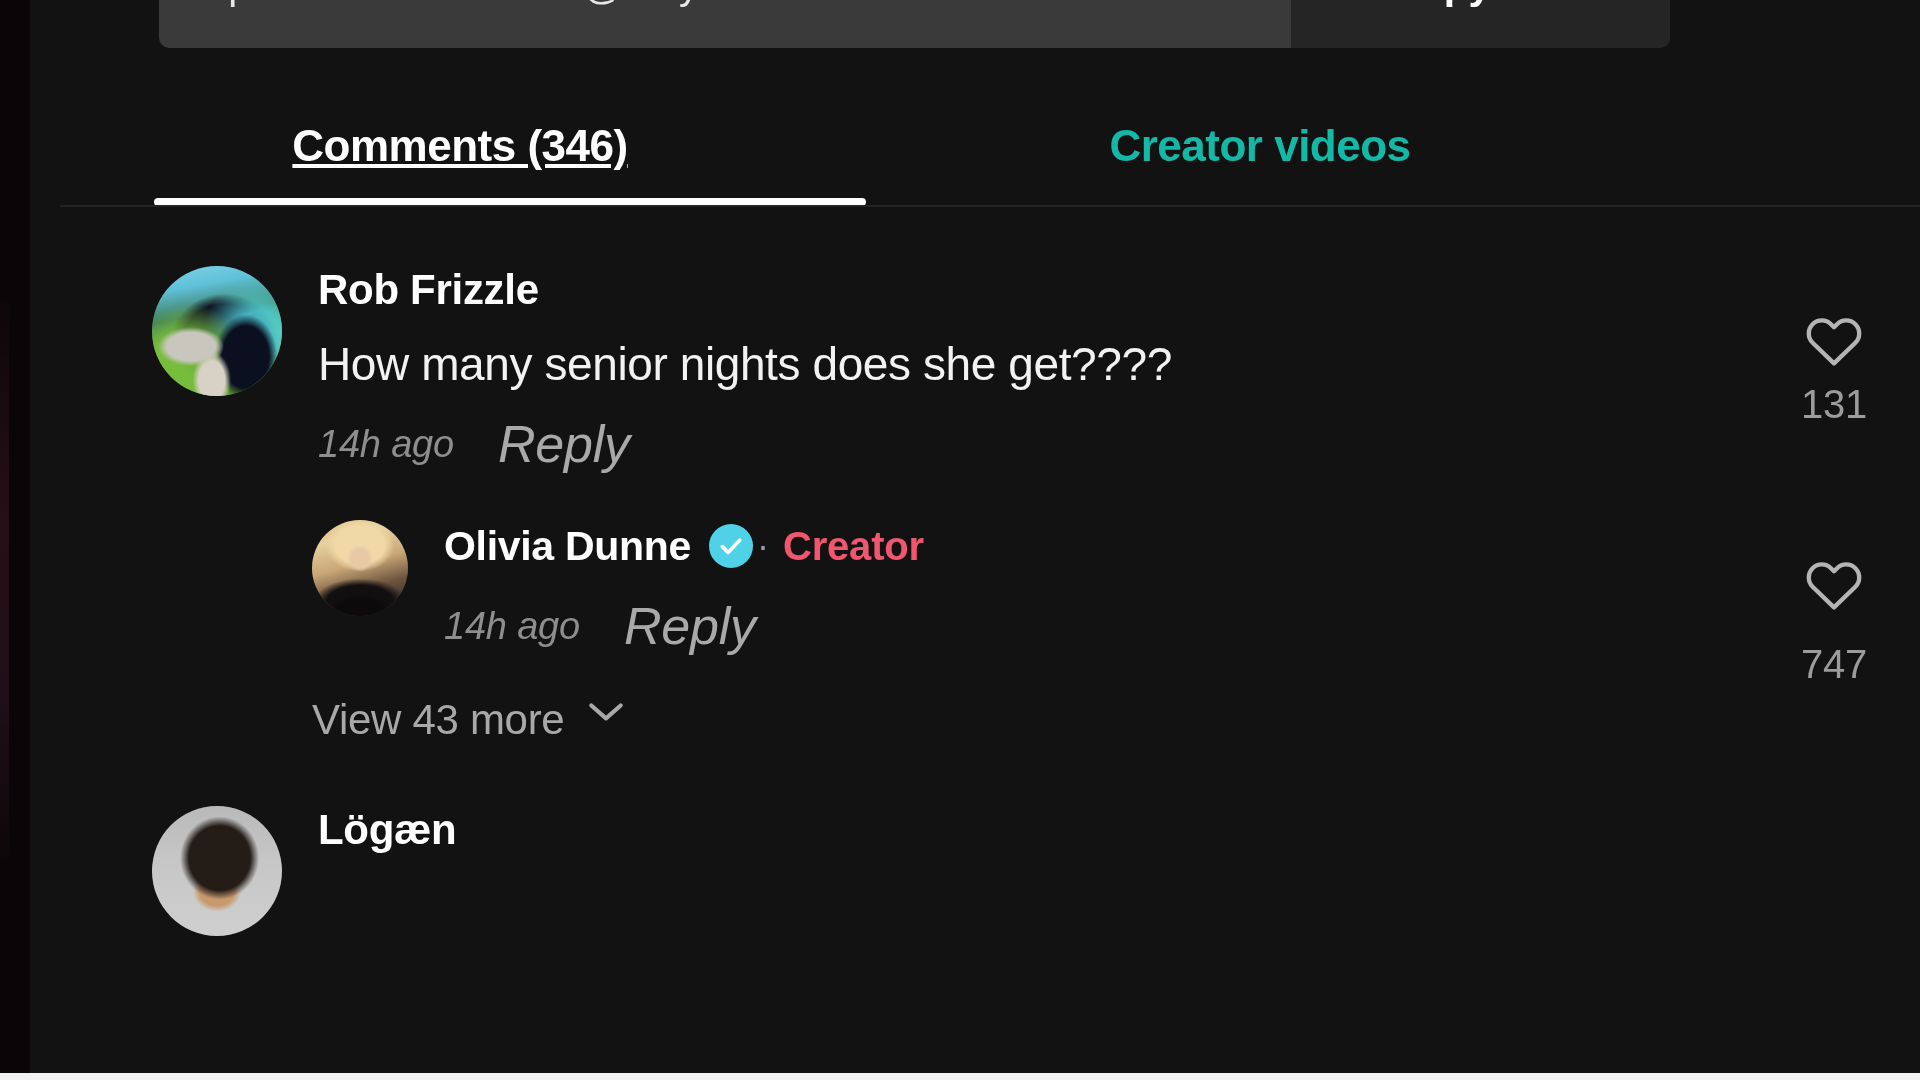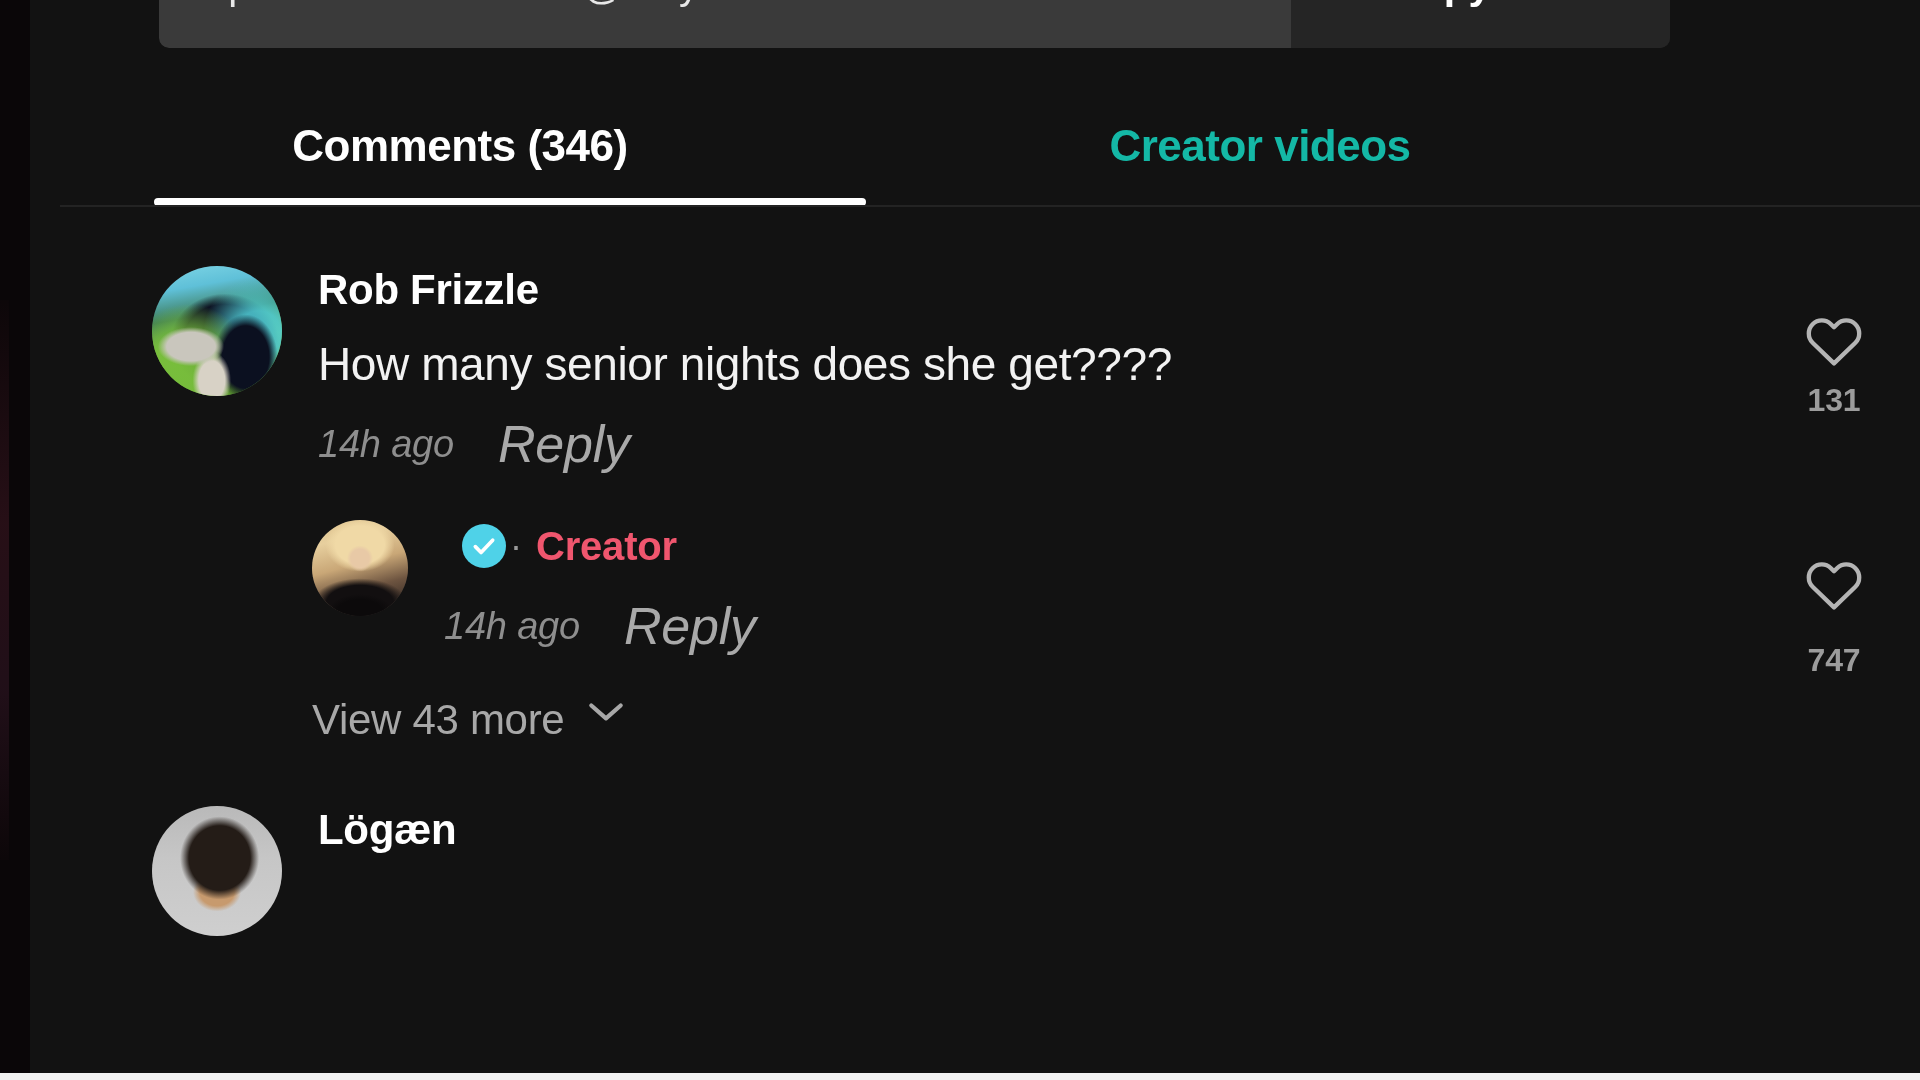--- a/index.html
+++ b/index.html
@@ -101,21 +101,21 @@
     position: relative;
     height: 120px;
     display: flex;
     align-items: center;
     justify-content: center;
     cursor: pointer;
     font-size: 44px;
     letter-spacing: -0.5px;
     user-select: none;
   }
-  .tab-comments { width: 800px; color: #ffffff; font-weight: 700; }
+  .tab-comments { width: 800px; color: #ffffff; font-weight: 700; text-decoration: underline; }
   .tab-creator  { width: 800px; color: #14b8a6; font-weight: 700; }
   .tab-underline {
     position: absolute;
     left: 94px;
     bottom: 0;
     width: 712px;
     height: 8px;
     background: #ffffff;
     border-radius: 4px;
   }
@@ -285,22 +285,22 @@
     flex-direction: column;
     align-items: center;
     cursor: pointer;
     width: 120px;
   }
   .like-col.root  { top: 102px; }
   .like-col.reply { top: 82px; gap: 16px; }
   .heart-icon svg { display: block; }
   .like-count {
     color: #9c9c9c;
-    font-size: 32px;
-    font-weight: 700;
+    font-size: 40px;
+    font-weight: 400;
     letter-spacing: -0.2px;
     margin-top: 14px;
     text-align: center;
   }
 
   
   .view-more {
     display: flex;
     align-items: flex-start;
     gap: 20px;
@@ -381,20 +381,21 @@
           <span class="like-count">131</span>
         </div>
       </div>
 
       <div class="comment reply">
         <div class="avatar md">
           <div class="av-blonde"></div>
         </div>
         <div class="comment-body">
           <div class="name-row">
+            <span class="author-name">Olivia Dunne</span>
             <span class="verified-badge">
               <svg width="26" height="26" viewBox="0 0 24 24" fill="none" stroke="#ffffff" stroke-width="3.4" stroke-linecap="round" stroke-linejoin="round">
                 <path d="M4 12.6 9.3 18 20 6.6"></path>
               </svg>
             </span>
             <span class="meta-dot">·</span>
             <span class="creator-tag">Creator</span>
           </div>
           <div class="meta-row">
             <span class="meta-time">14h ago</span>

